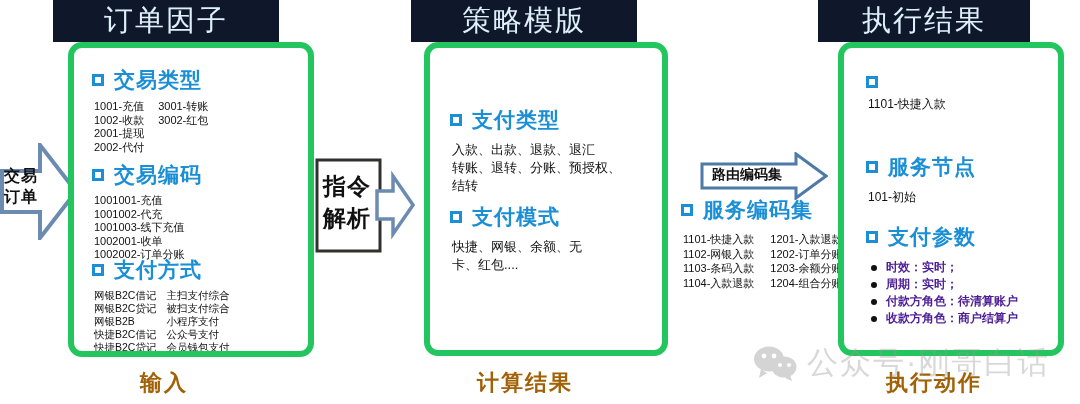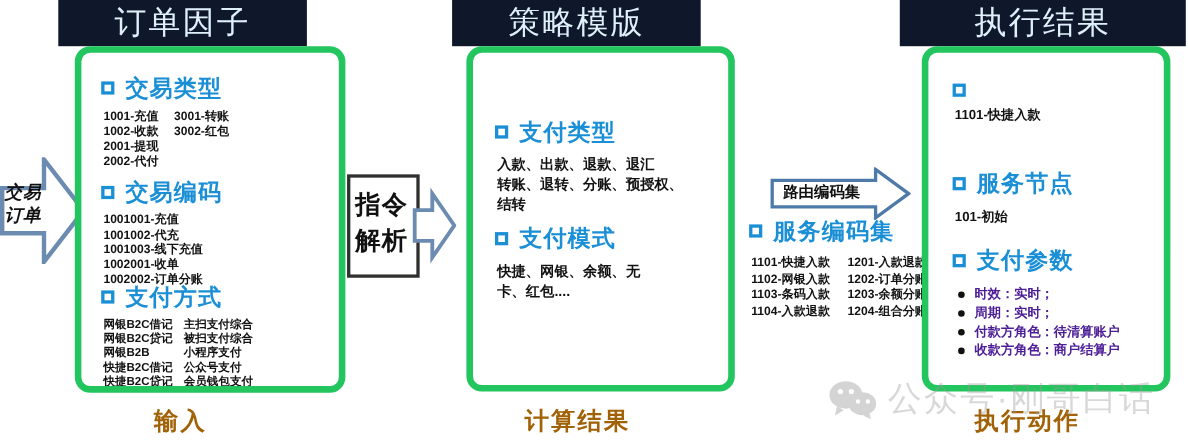--- a/index.html
+++ b/index.html
@@ -46,21 +46,21 @@
   .chk{
     display:inline-block;
     width:12px;height:12px;
     border:3px solid #1b8fd6;
     margin-right:10px;
     flex:0 0 auto;
     box-sizing:border-box;
   }
   .sec-head .ttl{font-size:21px;letter-spacing:1px;}
 
-  .cols{display:flex;color:#111;font-weight:bold;}
+  .cols{display:flex;color:#111;font-weight:normal;}
   .col{display:flex;flex-direction:column;}
   .ln{white-space:nowrap;}
 
   
   .p1 .ln{font-size:11px;line-height:13.5px;}
   .p1 .col+.col{margin-left:14px;}
   .p1 .sec-head .ttl{font-size:21px;}
 
   .p1pm .ln{font-size:10.5px;line-height:13px;}
   .p1pm .col+.col{margin-left:10px;}
@@ -82,21 +82,20 @@
     width:6px;height:6px;border-radius:50%;background:#111;
   }
 
   
   .inarrow{position:absolute;left:0;top:143px;width:78px;height:97px;}
   .inarrow svg{display:block;}
   .inarrow .lbl{
     position:absolute;left:4px;top:22px;
     font-size:16px;font-weight:bold;color:#111;line-height:21px;
     letter-spacing:1px;
-    font-style:italic;
   }
 
   
   .parsebox{position:absolute;left:315px;top:158px;width:100px;height:95px;}
   .parsebox .lbl{
     position:absolute;left:8px;top:12px;
     font-size:23px;font-weight:bold;color:#111;line-height:32px;
     letter-spacing:1px;
   }
 
@@ -131,21 +130,21 @@
 <div class="stage">
 
   <div class="banner" style="left:53px;top:0;width:226px;height:42px;">
     <span>订单因子</span>
   </div>
 
   <div class="banner" style="left:411px;top:0;width:226px;height:42px;">
     <span>策略模版</span>
   </div>
 
-  <div class="banner" style="left:818px;top:0;width:260px;height:42px;">
+  <div class="banner" style="left:818px;top:0;width:212px;height:42px;">
     <span>执行结果</span>
   </div>
 
   <div class="panel p1" style="left:68px;top:42px;width:246px;height:315px;">
 
     <div class="sec" style="left:18px;top:18px;">
       <div class="sec-head">
         <span class="chk"></span>
         <span class="ttl">交易类型</span>
       </div>

